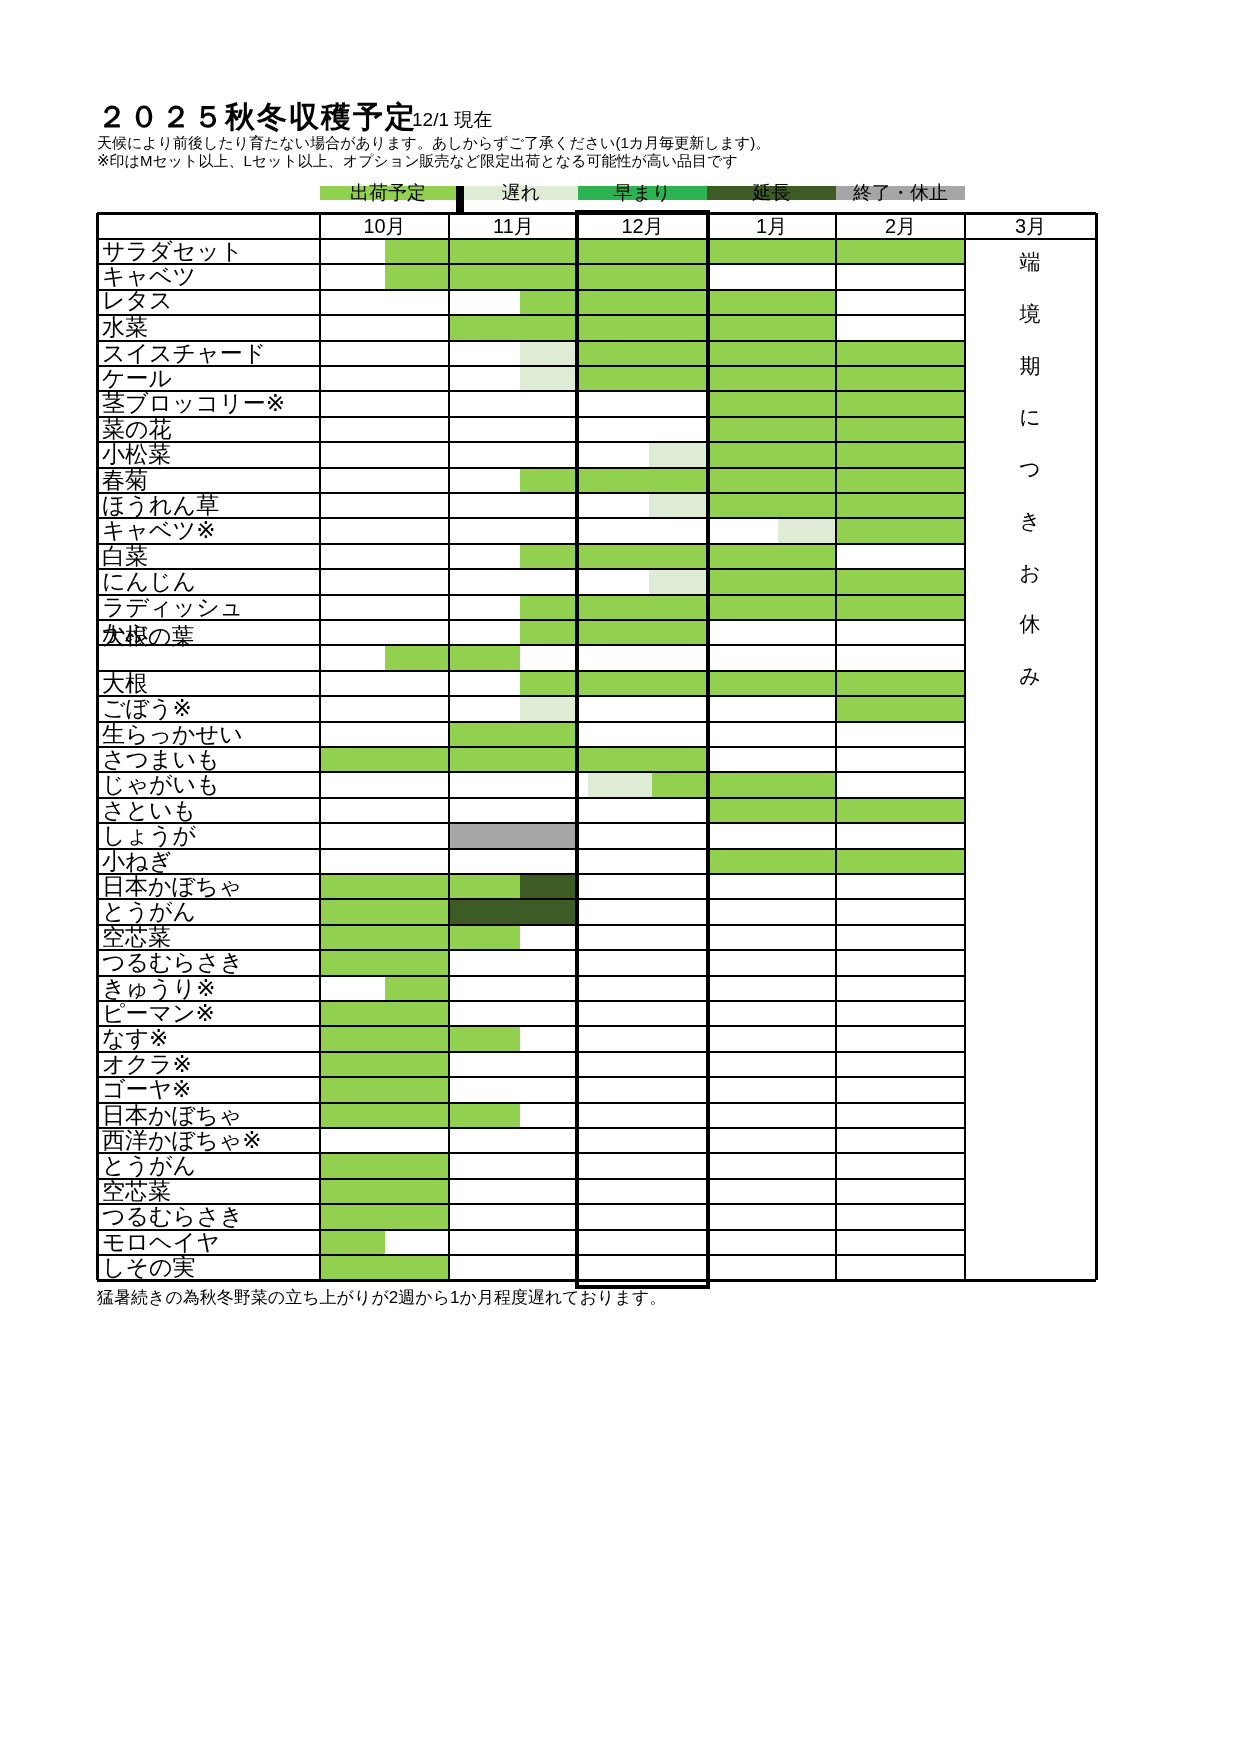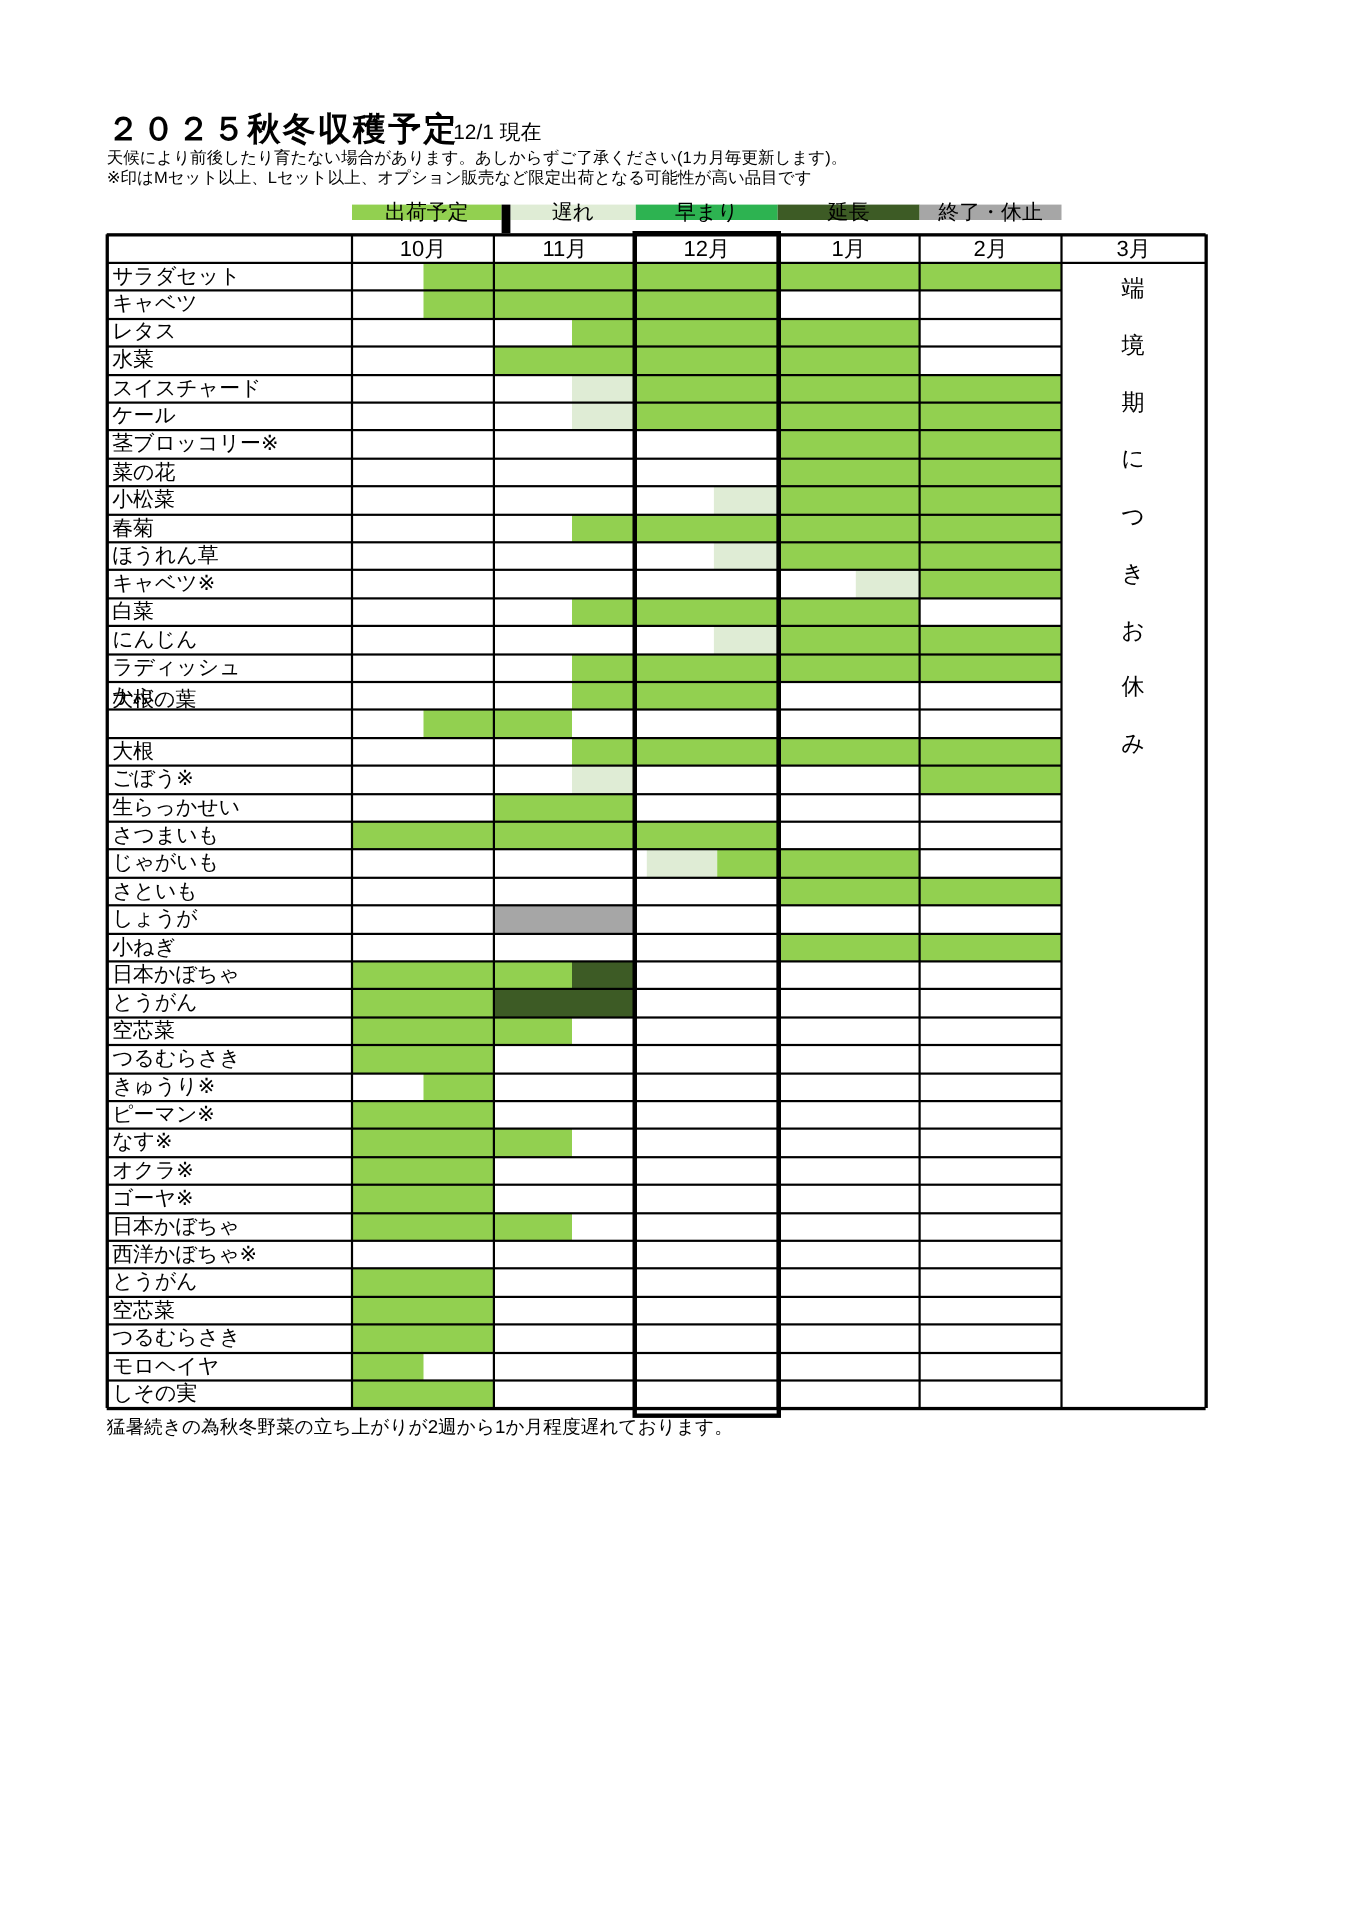--- a/index.html
+++ b/index.html
@@ -8,21 +8,21 @@
   .title{position:absolute;left:97px;top:97px;font-size:30px;font-weight:bold;letter-spacing:2px;white-space:nowrap;}
   .asof{position:absolute;left:412px;top:107px;font-size:19px;white-space:nowrap;}
   .note{position:absolute;left:97px;font-size:15px;white-space:nowrap;}
   .n1{top:134px;}
   .n2{top:152px;}
   .footer{position:absolute;left:97px;top:1286px;font-size:17px;white-space:nowrap;}
   .legend-cell{position:absolute;top:186px;height:14px;display:flex;align-items:center;justify-content:center;
                font-size:19px;z-index:7;white-space:nowrap;}
   .legend-sep{position:absolute;top:186px;height:26px;background:#000;z-index:7;}
   .month-label{position:absolute;display:flex;align-items:center;justify-content:center;font-size:20px;z-index:7;}
-  .row-label{position:absolute;font-size:19px;line-height:21px;white-space:nowrap;z-index:7;}
+  .row-label{position:absolute;font-size:23px;line-height:21px;white-space:nowrap;z-index:7;}
   .bar{position:absolute;z-index:1;}
   .gline{position:absolute;background:#000;z-index:5;}
   .curbox{position:absolute;border:4px solid #000;background:transparent;z-index:6;}
   .vnote{position:absolute;left:1000px;top:248px;width:60px;height:442px;display:flex;flex-direction:column;
          justify-content:space-between;align-items:center;font-size:21px;z-index:7;}
   .vnote span{display:block;}
 </style>
 </head>
 <body>
 

